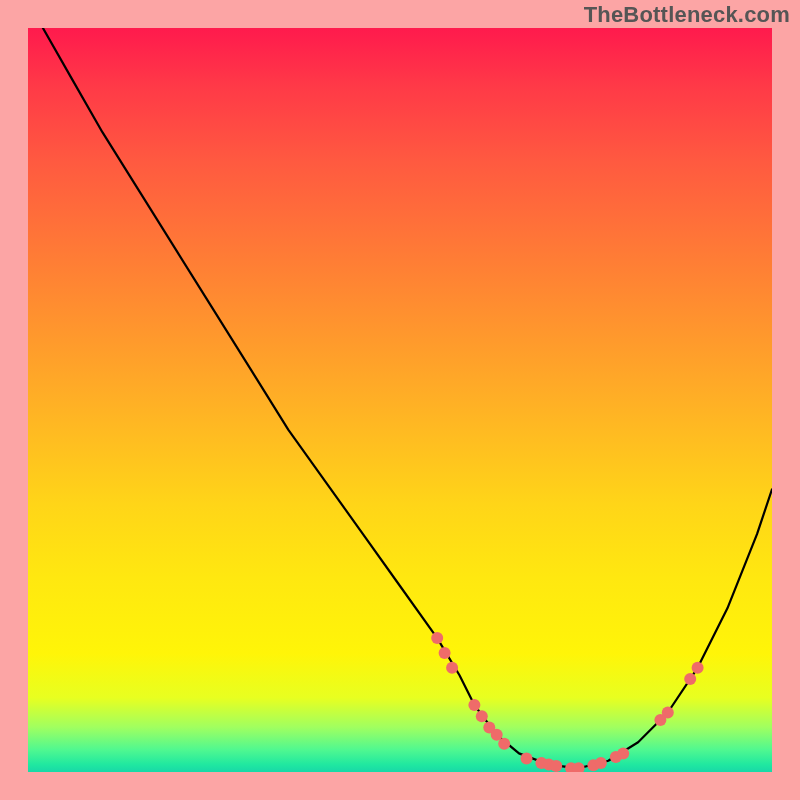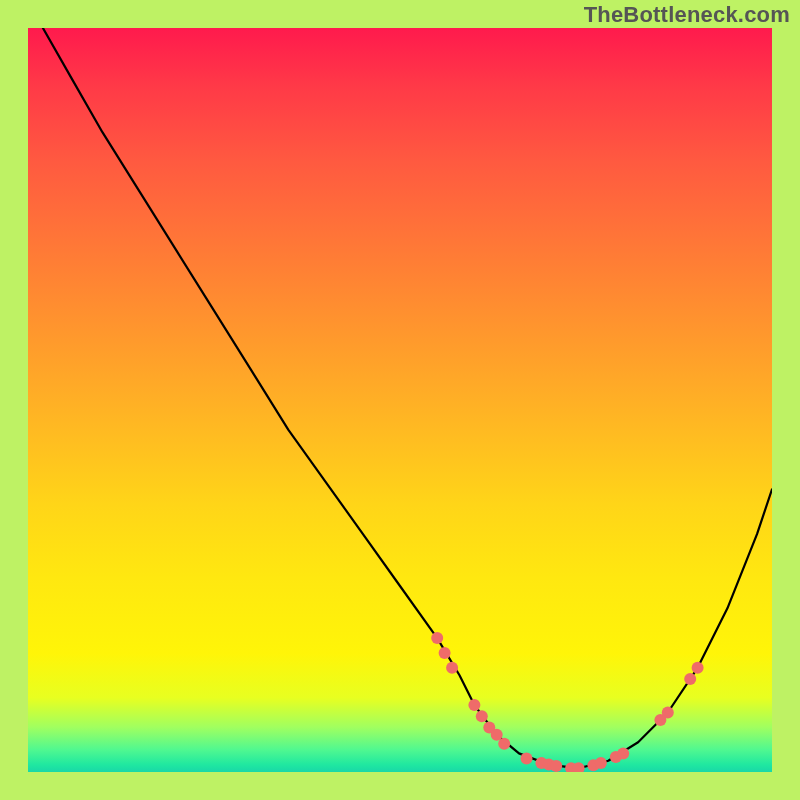--- a/index.html
+++ b/index.html
@@ -8,21 +8,21 @@
     width: 800px;
     height: 800px;
     background: #000000;
     overflow: hidden;
     font-family: Arial, Helvetica, sans-serif;
   }
   .outer {
     position: relative;
     width: 800px;
     height: 800px;
-    background: #bef264;
+    background: #fca5a5;
     text-decoration: underline;
   }
   .watermark {
     position: absolute;
     top: 2px;
     right: 10px;
     color: #555555;
     font-size: 22px;
     font-weight: bold;
     letter-spacing: 0.2px;

